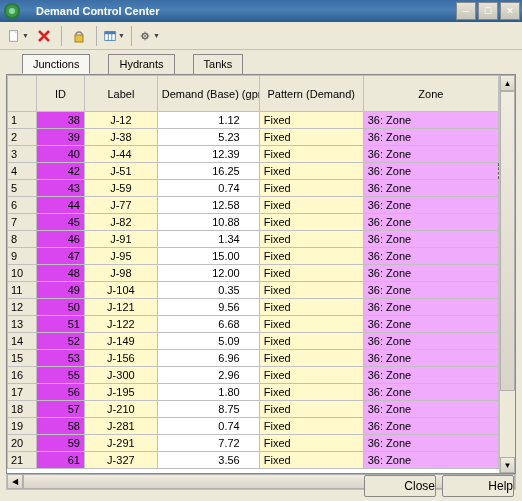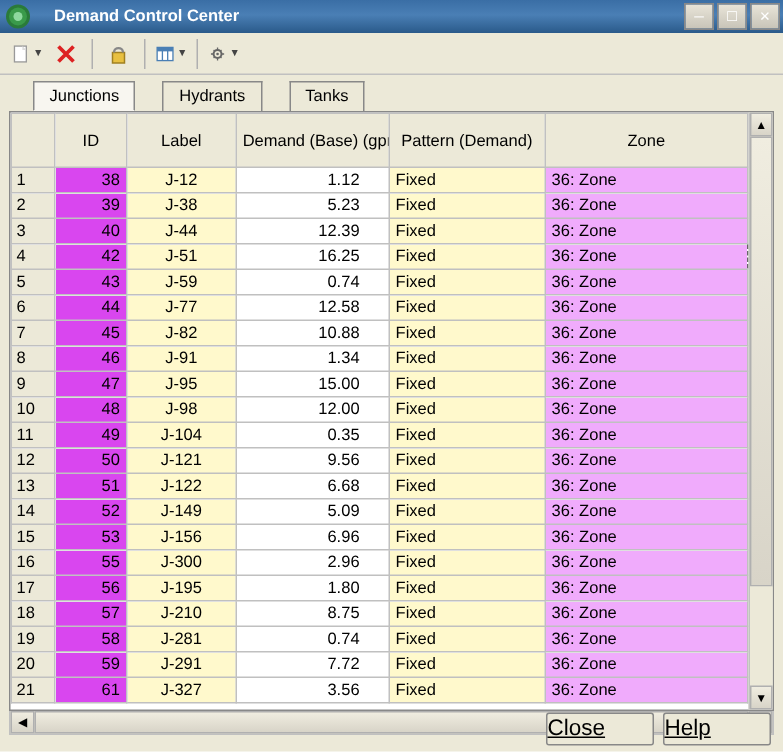--- a/index.html
+++ b/index.html
@@ -43,21 +43,21 @@
 .vscroll .sbtn { height: 16px; background: linear-gradient(to bottom,#f0ede0,#d8d4c8); border: 1px solid #b0b0b0; display: flex; align-items: center; justify-content: center; font-size: 8px; }
 .vscroll .thumb { background: linear-gradient(to bottom,#f0ede0,#d8d4c8); border: 1px solid #b0b0b0; margin: 0; height: 300px; }
 .vscroll .track { flex: 1; background: #ece9d8; }
 
 .hscroll { height: 16px; margin: 0 6px; background: #ece9d8; border: 1px solid #c0c0c0; border-top: none; display: flex; }
 .hscroll .sbtn { width: 16px; background: linear-gradient(to bottom,#f0ede0,#d8d4c8); border: 1px solid #b0b0b0; display: flex; align-items: center; justify-content: center; font-size: 8px; }
 .hscroll .track { flex: 1; }
 .hscroll .thumb { width: 100%; height: 100%; background: linear-gradient(to bottom,#f0ede0,#d8d4c8); border: 1px solid #b0b0b0; }
 
 .footer { position: absolute; bottom: 4px; right: 8px; display: flex; gap: 6px; }
-.btn { min-width: 72px; height: 22px; background: #ece9d8; border: 1px solid #888; border-radius: 2px; text-align: left; line-height: 20px; text-decoration: underline; font-size: 15px; }
+.btn { min-width: 72px; height: 22px; background: #ece9d8; border: 1px solid #888; border-radius: 2px; text-align: right; line-height: 20px; font-size: 12px; }
 
 .lbl-underline { text-decoration: underline; }
 
 svg.ticon { width: 16px; height: 16px; }
 </style>
 </head>
 <body>
 
 <div class="titlebar">
   <span class="icon">

